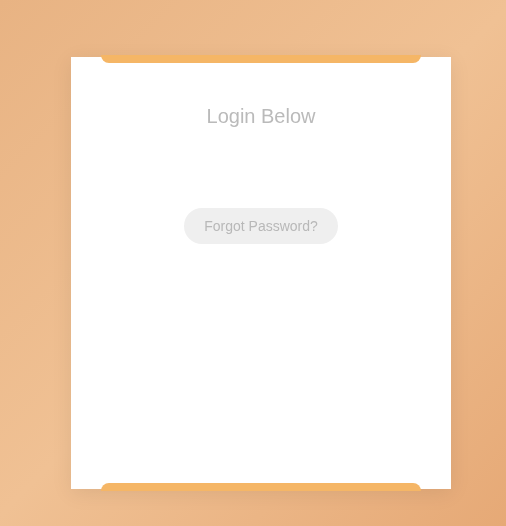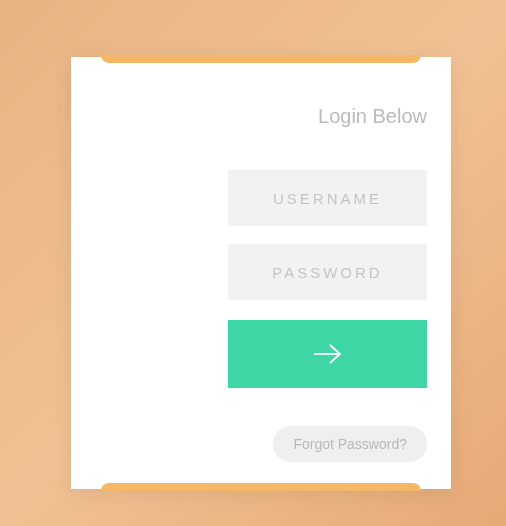--- a/index.html
+++ b/index.html
@@ -21,21 +21,20 @@
       background: #ffffff;
       width: 380px;
       height: 432px;
       position: absolute;
       left: 71px;
       top: 57px;
       box-shadow: 0 4px 20px rgba(0,0,0,0.08);
       padding: 0 24px;
       display: flex;
       flex-direction: column;
-      align-items: flex-end;
     }
     .orange-bar-top {
       position: absolute;
       top: -2px;
       left: 30px;
       right: 30px;
       height: 8px;
       background: #f5b666;
       border-radius: 0 0 8px 8px;
     }
@@ -111,31 +110,19 @@
     }
   </style>
 </head>
 <body>
 
 <div class="card">
   <div class="orange-bar-top"></div>
 
   <h2 class="title">Login Below</h2>
 
-  <div class="form">
-    <input type="text" class="input-field" placeholder="USERNAME" style="">
-
-    <input type="password" class="input-field" placeholder="PASSWORD" style="">
-
-    <button class="submit-btn">
-      <svg class="arrow-svg" viewBox="0 0 32 24" fill="none" stroke="#ffffff" stroke-width="1.8">
-        <line x1="2" y1="12" x2="28" y2="12"></line>
-        <polyline points="18,3 28,12 18,21"></polyline>
-      </svg>
-    </button>
-  </div>
 
   <div class="forgot-wrapper">
     <button class="forgot-link">Forgot Password?</button>
   </div>
 
   <div class="orange-bar-bottom"></div>
 </div>
 
 </body></html>

